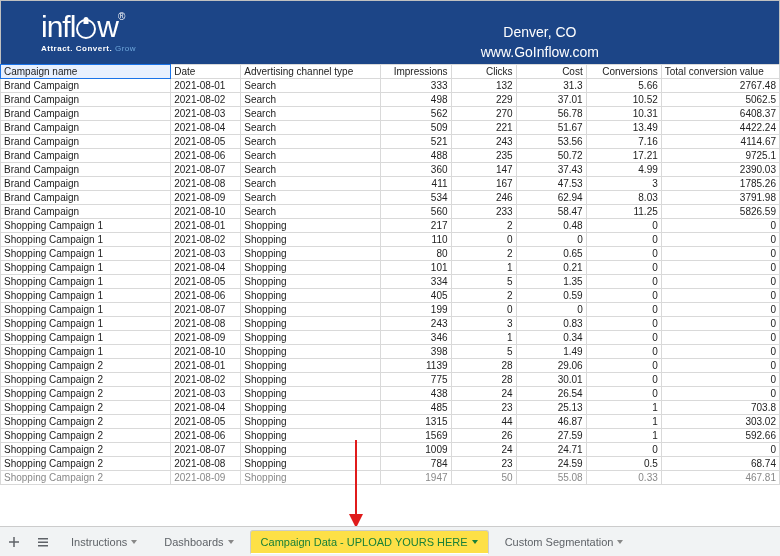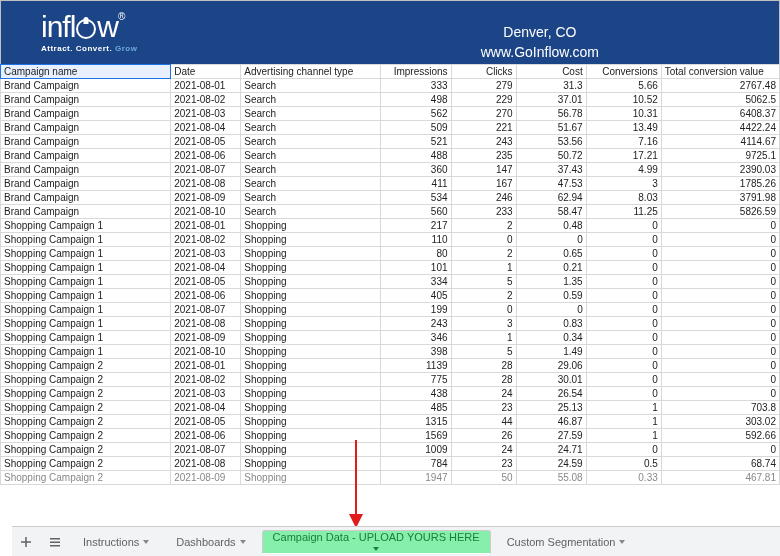--- a/index.html
+++ b/index.html
@@ -44,21 +44,21 @@
     content:"";
     position:absolute;
     width:5px; height:7px;
     background:#fff;
     border-radius: 3px 3px 0 0;
     top:-4px; left:50%;
     transform:translateX(-50%);
   }
   .logo-reg { font-size:10px; vertical-align: top; }
   .tagline { font-size: 8px; margin-top:2px; letter-spacing:0.5px;}
-  .tagline .g { color:#6fa8dc;font-weight:bold; }
+  .tagline .g { color:#6fa8dc; }
   .banner-right {
     position:absolute;
     right: 180px;
     top: 22px;
     text-align:center;
     font-size:14px;
     line-height:1.4;
   }
   table {
     border-collapse: collapse;
@@ -94,21 +94,21 @@
   .lastrow td { color:#888; }
   .arrow {
     position:absolute;
     left: 346px;
     top: 440px;
     pointer-events:none;
   }
   .tabs {
     position:absolute;
     bottom:0;
-    left:12px;
+    left:0;
     right:0;
     height:30px;
     background:#f1f3f4;
     border-top:1px solid #ccc;
     display:flex;
     align-items:center;
     padding:0 2px;
     gap:5px;
   }
   .tab-btn {
@@ -127,26 +127,25 @@
     display:flex;
     align-items:center;
     padding:0 10px;
     font-size:11px;
     color:#5f6368;
     border:1px solid transparent;
     border-radius:3px 3px 0 0;
     gap:4px;
   }
   .tab.active {
-    background:#86efac;
+    background:#fde047;
     color:#188038;
     border:1px solid #ccc;
     border-bottom:1px solid #fff;
     font-weight:500;
-    flex-direction:column;
   }
   .tab .caret, .tab-btn .caret {
     width:0;height:0;
     border-left:3px solid transparent;
     border-right:3px solid transparent;
     border-top:4px solid #888;
   }
   .tab.active .caret { border-top-color:#188038; }
 </style>
 </head>
@@ -189,21 +188,21 @@
       <th class="num">Conversions</th>
       <th>Total conversion value</th>
     </tr>
   </thead>
   <tbody id="tbody">
       <tr>
         <td>Brand Campaign</td>
         <td>2021-08-01</td>
         <td>Search</td>
         <td class="num">333</td>
-        <td class="num">279</td>
+        <td class="num">132</td>
         <td class="num">31.3</td>
         <td class="num">5.66</td>
         <td class="num">2767.48</td>
       </tr>
       <tr>
         <td>Brand Campaign</td>
         <td>2021-08-02</td>
         <td>Search</td>
         <td class="num">498</td>
         <td class="num">229</td>

